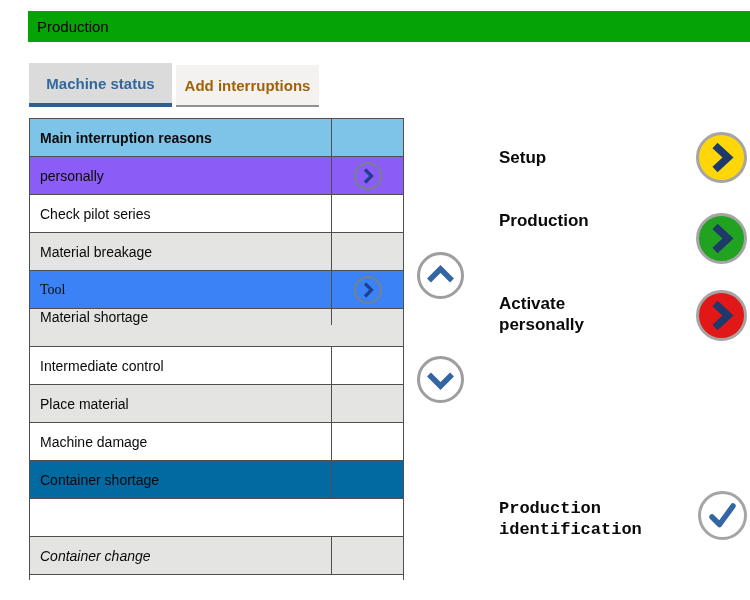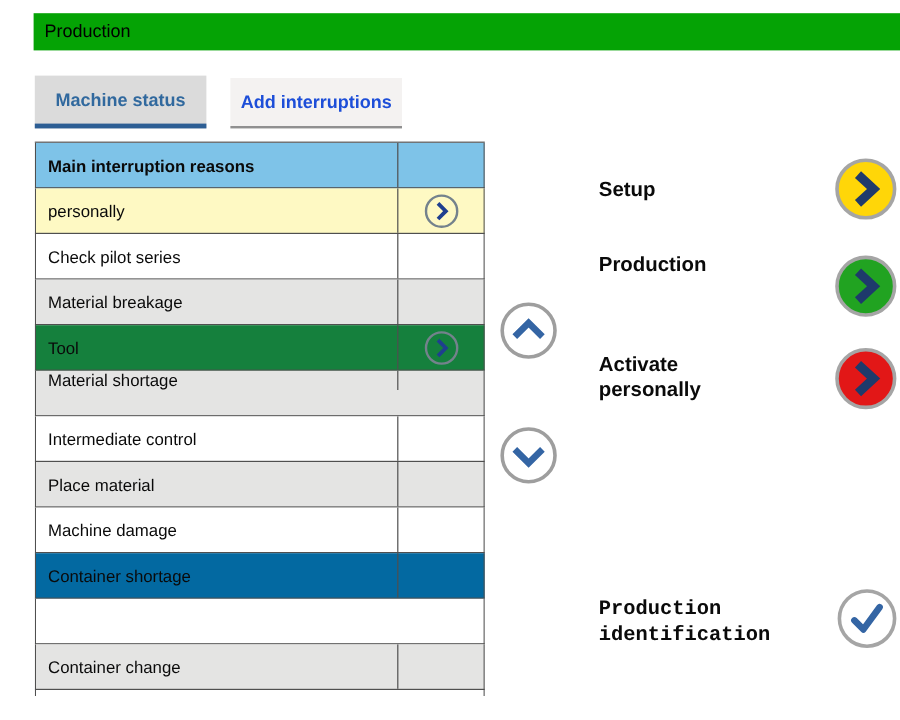--- a/index.html
+++ b/index.html
@@ -5,21 +5,21 @@
   html,body{margin:0;padding:0;background:#fff;}
   body{font-family:"Liberation Sans","DejaVu Sans",sans-serif;-webkit-font-smoothing:antialiased;}
   .canvas{position:relative;width:748px;height:600px;background:#fff;overflow:hidden;margin-left:19px;}
 
   
   .topbar{position:absolute;left:9px;top:11px;width:741px;height:31px;
           display:flex;align-items:center;padding-left:9px;box-sizing:border-box;
           font-size:15px;color:#000;}
 
   
-  .tabs{position:absolute;left:10px;top:63px;display:flex;gap:20px;}
+  .tabs{position:absolute;left:10px;top:63px;display:flex;gap:4px;}
   .tab{width:143px;height:44px;display:flex;align-items:center;justify-content:center;
        font-size:15px;font-weight:bold;box-sizing:border-box;cursor:pointer;}
   .tab.active{background:#DBDBDB;border-bottom:4px solid #2D5E94;}
   .tab.inactive{background:#F4F2F1;border-bottom:2px solid #909090;margin-top:2px;height:42px;}
 
   
   .table{position:absolute;left:10px;top:118px;width:375px;height:462px;overflow:hidden;
          border-top:1px solid #4F4F4F;box-sizing:border-box;}
   .trow{display:flex;height:37px;border-bottom:1px solid #4F4F4F;
         border-left:1px solid #4F4F4F;border-right:1px solid #4F4F4F;box-sizing:content-box;}
@@ -57,48 +57,48 @@
 
   <div class="topbar" id="topbar" style="background: rgb(5, 163, 5);">
     <span>Production</span>
   </div>
 
   <div class="tabs">
     <div class="tab active" id="tab-0">
       <span style="color: rgb(49, 105, 158);">Machine status</span>
     </div>
     <div class="tab inactive" id="tab-1">
-      <span style="color: #1d4ed8;">Add interruptions</span>
+      <span style="color: #a16207;">Add interruptions</span>
     </div>
   </div>
 
   <div class="table" id="reason-table">
       <div class="trow" style="background: rgb(126, 195, 232); font-weight: bold;">
         <div class="tcell-label">Main interruption reasons</div>
         <div class="tcell-btn"></div>
       </div>
-      <div class="trow" style="background: #fef9c3;">
+      <div class="trow" style="background: #8b5cf6;">
         <div class="tcell-label">personally</div>
         <div class="tcell-btn">
           <button class="row-arrow">
             <svg width="24" height="24" viewBox="0 0 24 24">
               <polyline points="9,5.5 15.5,12 9,18.5" fill="none" stroke="#1F3F8F" stroke-width="3.2" stroke-linejoin="miter"></polyline>
             </svg>
           </button>
         </div>
       </div>
       <div class="trow" style="background: rgb(255, 255, 255);">
         <div class="tcell-label">Check pilot series</div>
         <div class="tcell-btn"></div>
       </div>
       <div class="trow" style="background: rgb(228, 228, 227);">
         <div class="tcell-label">Material breakage</div>
         <div class="tcell-btn"></div>
       </div>
-      <div class="trow" style="background: #15803d;">
+      <div class="trow" style="background: #3b82f6; font-family: Liberation Serif, serif;">
         <div class="tcell-label">Tool</div>
         <div class="tcell-btn">
           <button class="row-arrow">
             <svg width="24" height="24" viewBox="0 0 24 24">
               <polyline points="9,5.5 15.5,12 9,18.5" fill="none" stroke="#1F3F8F" stroke-width="3.2" stroke-linejoin="miter"></polyline>
             </svg>
           </button>
         </div>
       </div>
       <div class="trow" style="background: rgb(228, 228, 227); flex-direction: column;">
@@ -117,21 +117,21 @@
         <div class="tcell-label">Machine damage</div>
         <div class="tcell-btn"></div>
       </div>
       <div class="trow" style="background: #0369a1;">
         <div class="tcell-label">Container shortage</div>
         <div class="tcell-btn"></div>
       </div>
       <div class="trow" style="background: rgb(255, 255, 255);">
         <div class="tcell-btn"></div>
       </div>
-      <div class="trow" style="background: rgb(228, 228, 227);">
+      <div class="trow" style="background: rgb(228, 228, 227); font-style: italic;">
         <div class="tcell-label">Container change</div>
         <div class="tcell-btn"></div>
       </div>
       <div class="trow-partial"></div>
     </div>
 
   <button class="scroll-btn up">
     <svg width="41" height="41" viewBox="0 0 41 41">
       <polyline points="9,25.5 20.5,14 32,25.5" fill="none" stroke="#3465A4" stroke-width="5.5" stroke-linejoin="miter"></polyline>
     </svg>

